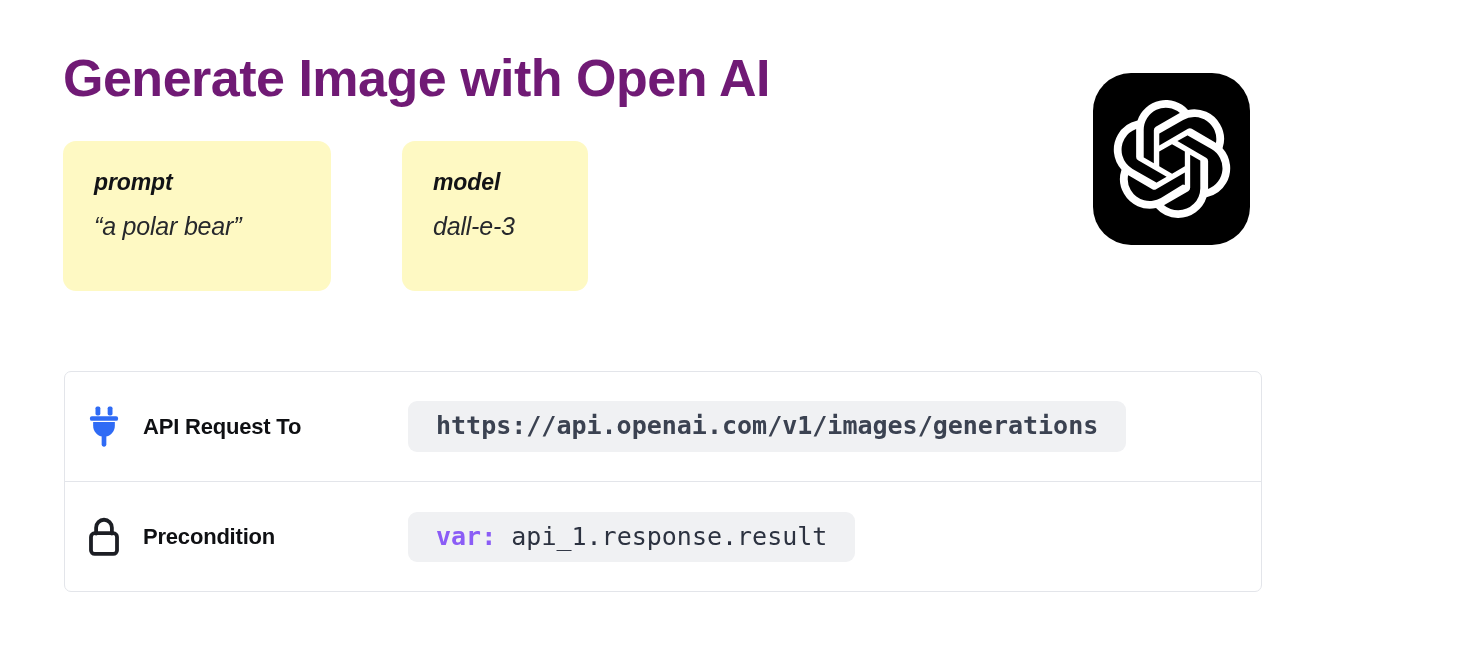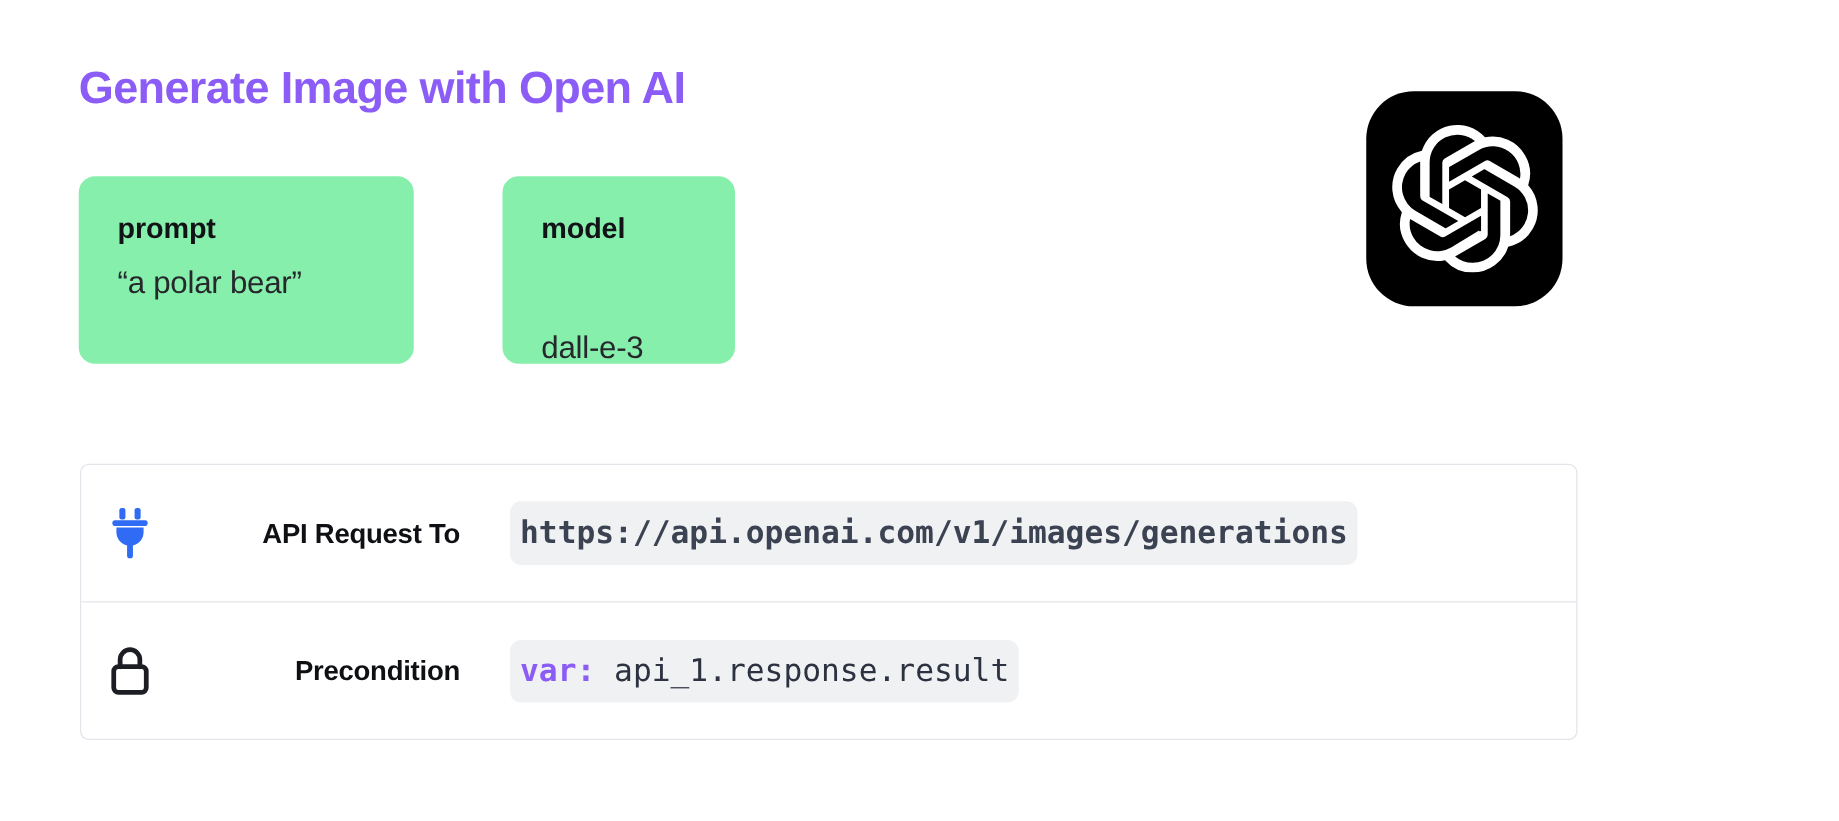--- a/index.html
+++ b/index.html
@@ -14,47 +14,48 @@
     font-family: "Liberation Sans", sans-serif;
     -webkit-font-smoothing: antialiased;
     overflow: hidden;
   }
 
   
   .page-title {
     position: absolute;
     left: 63px;
     top: 49px;
-    font-size: 36px;
+    font-size: 52px;
     font-weight: 700;
     letter-spacing: -0.5px;
-    color: #8b5cf6;
+    color: #701a75;
     line-height: 1.15;
     white-space: nowrap;
   }
 
   
   .param-row {
     position: absolute;
     left: 63px;
     top: 141px;
     display: flex;
     align-items: flex-start;
   }
   .param-card {
-    background: #86efac;
+    background: #fef9c3;
     border-radius: 13px;
     height: 150px;
     box-sizing: border-box;
     padding: 30px 31px 0 31px;
     display: flex;
     flex-direction: column;
     margin-right: 71px;
-  }
-  .param-card:last-child { margin-right: 0; justify-content: space-between; }
+    font-style: italic;
+  }
+  .param-card:last-child { margin-right: 0; }
   .param-card .p-label {
     font-size: 23px;
     font-weight: 700;
     color: #121316;
     line-height: 1;
     white-space: nowrap;
     letter-spacing: -0.1px;
   }
   .param-card .p-value {
     margin-top: 20px;
@@ -108,32 +109,32 @@
     width: 78px;
     min-width: 78px;
     display: flex;
     align-items: center;
     justify-content: center;
   }
   .row-icon svg { display: block; }
   .row-label {
     width: 225px;
     min-width: 225px;
-    text-align: right;
+    text-align: left;
     font-size: 22px;
     font-weight: 700;
     color: #0f1013;
     letter-spacing: -0.2px;
     white-space: nowrap;
   }
   .row-pill {
     margin-left: 40px;
     background: #f0f1f3;
     border-radius: 9px;
-    padding: 11px 8px;
+    padding: 11px 28px;
     font-family: "DejaVu Sans Mono", "Liberation Mono", monospace;
     font-size: 25px;
     line-height: 1.15;
     color: #3b4251;
     white-space: nowrap;
   }
   .row-pill .mono-dim {
     color: #8b5cf6;
     font-weight: 700;
     text-align: right;

